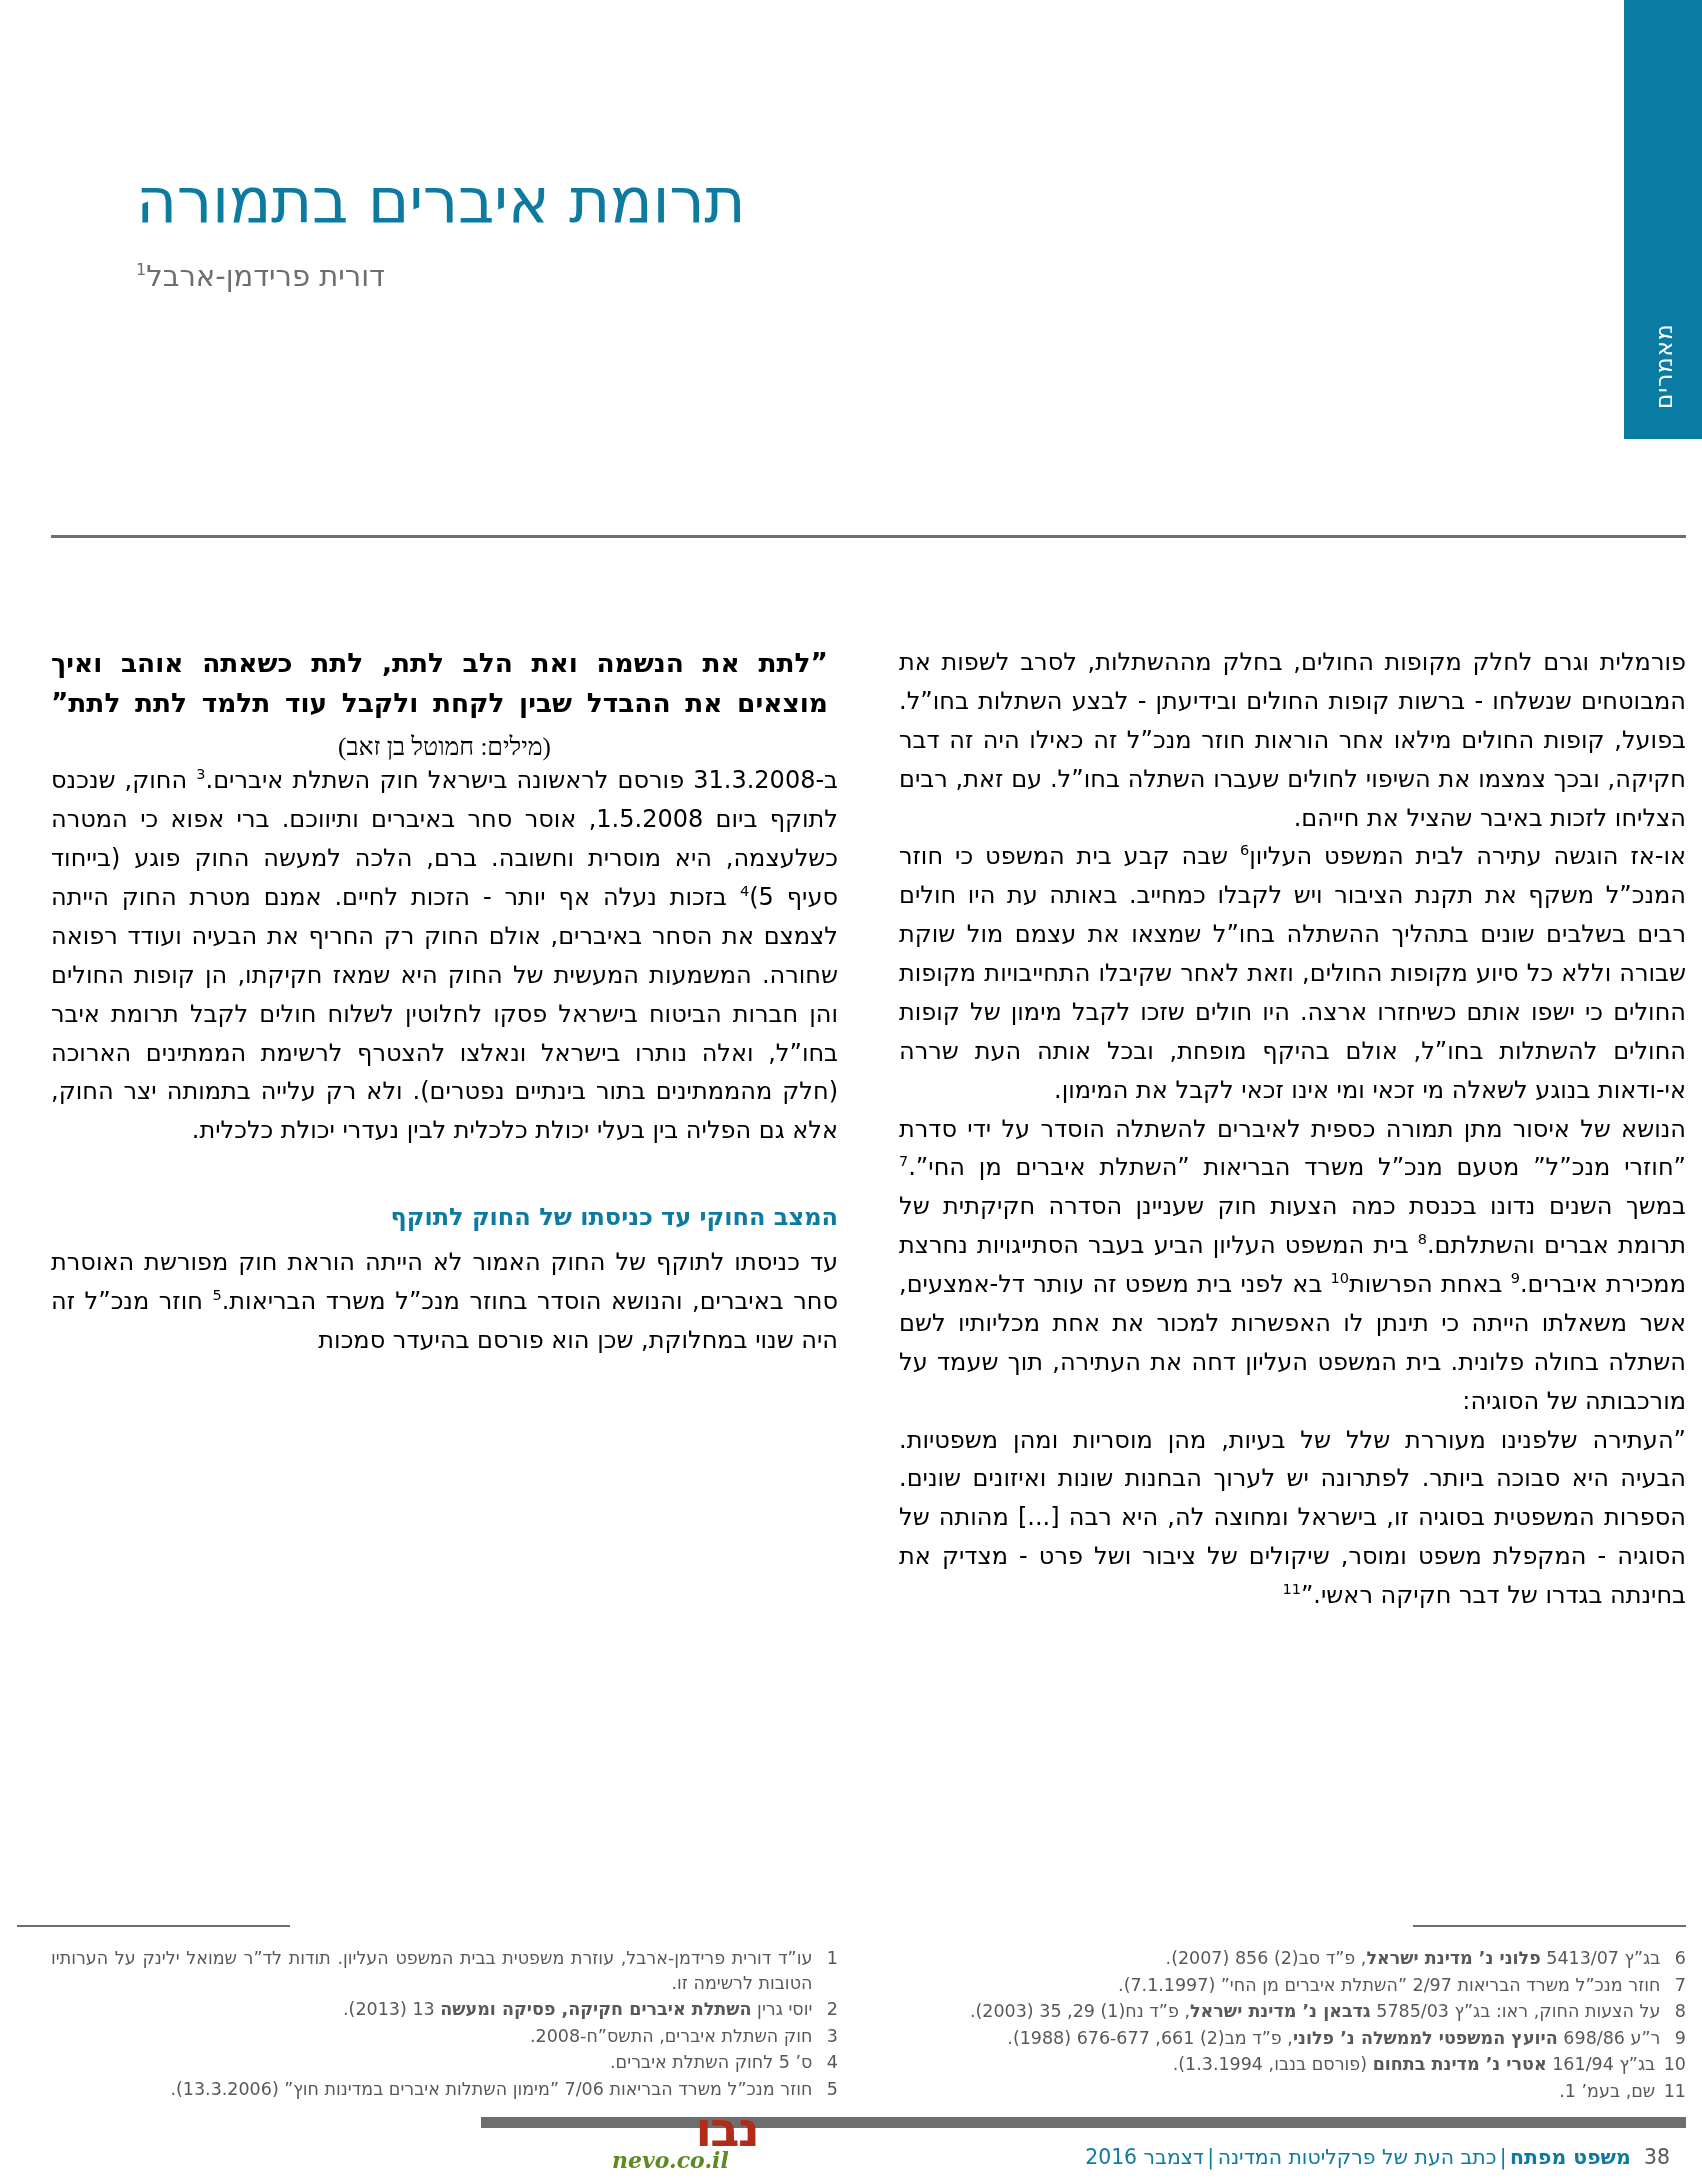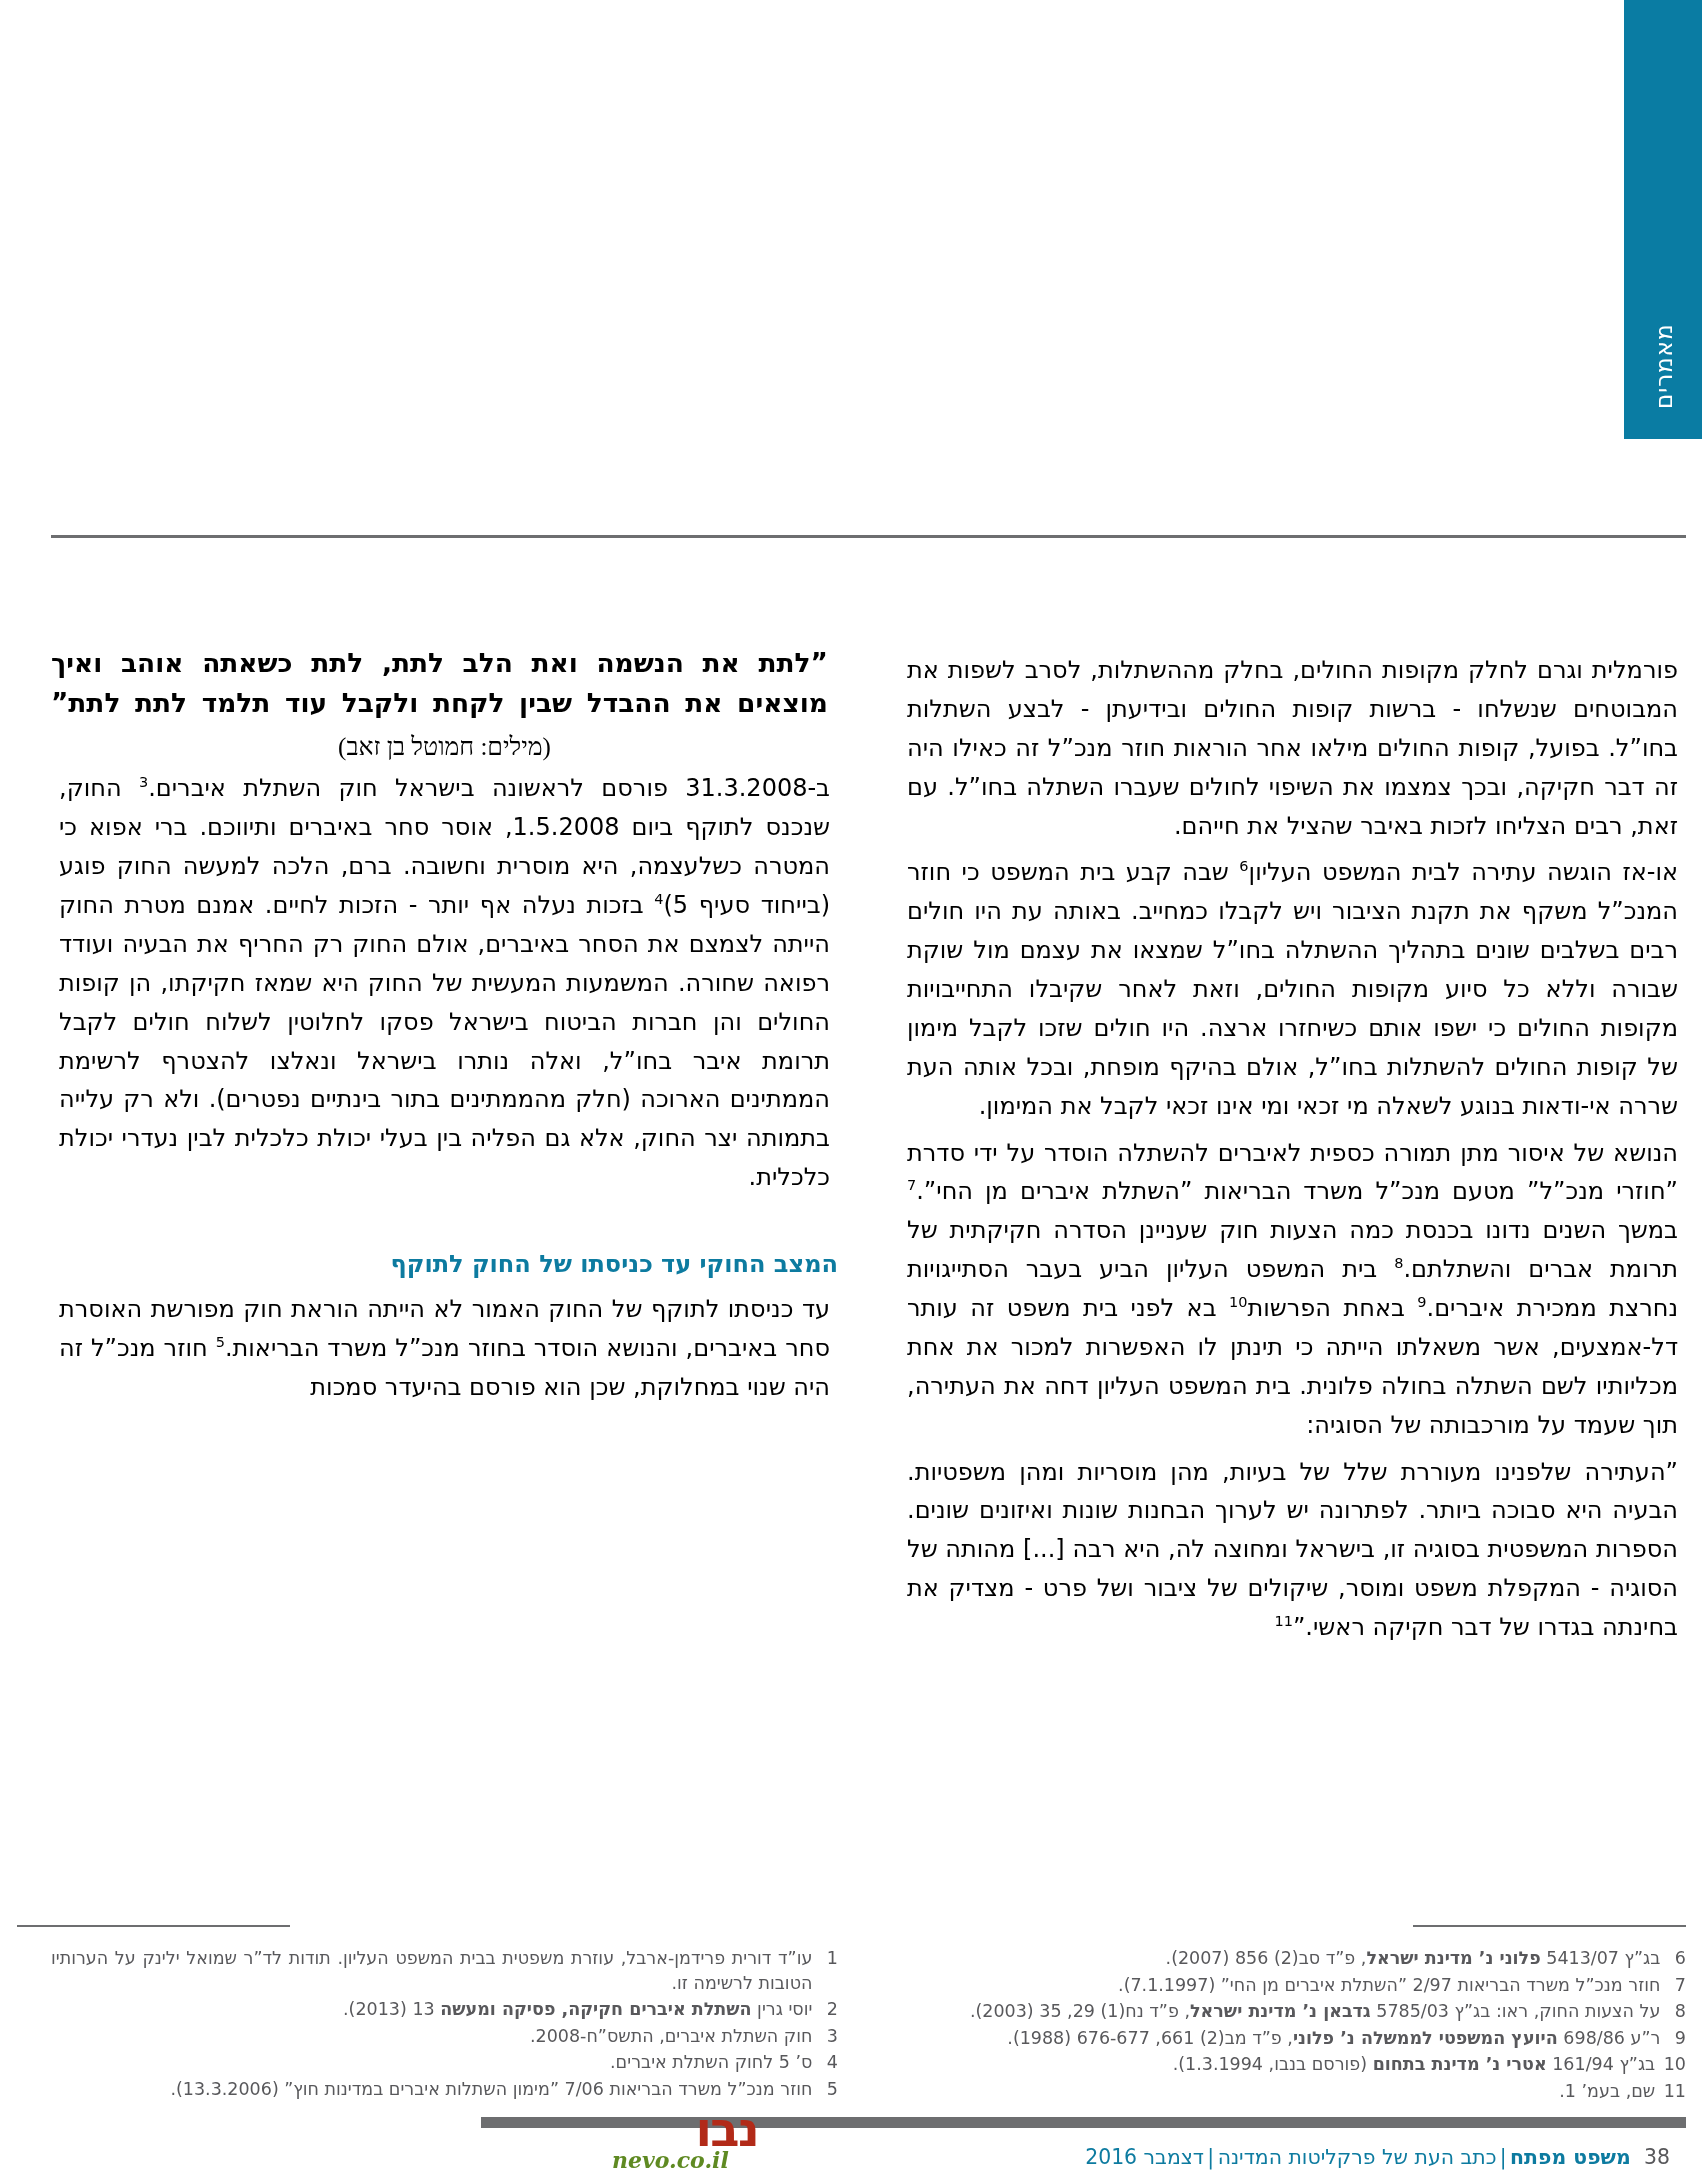--- a/index.html
+++ b/index.html
@@ -133,21 +133,21 @@
     margin-bottom: 12px;
   }
 
   p.body {
     font-size: 24px;
     line-height: 1.62;
     color: #000000;
     direction: rtl;
     text-align: justify;
     text-align-last: right;
-    margin: 8px;
+    margin: 0;
   }
   p.body + p.body { margin-top: 0; }
 
   p.body.blockquote {
     margin-top: 29px;
   }
 
   sup.fn {
     font-size: 14.5px;
     vertical-align: super;
@@ -263,20 +263,24 @@
 </style>
 </head>
 <body>
 
 <div class="page">
 
   <div class="side-tab">
     <div class="side-tab-label">מאמרים</div>
   </div>
 
+  <div class="masthead">
+    <div class="article-title">תרומת איברים בתמורה</div>
+    <div class="article-author"><span>דורית פרידמן-ארבל</span><sup>1</sup></div>
+  </div>
 
   <div class="rule-top"></div>
 
   <div class="columns">
 
     <div class="col">
       <p class="body"><span>פורמלית וגרם לחלק מקופות החולים, בחלק מההשתלות, לסרב לשפות את המבוטחים שנשלחו - ברשות קופות החולים ובידיעתן - לבצע השתלות בחו”ל. בפועל, קופות החולים מילאו אחר הוראות חוזר מנכ”ל זה כאילו היה זה דבר חקיקה, ובכך צמצמו את השיפוי לחולים שעברו השתלה בחו”ל. עם זאת, רבים הצליחו לזכות באיבר שהציל את חייהם.</span></p>
       <p class="body">או-אז הוגשה עתירה לבית המשפט העליון<sup class="fn">6</sup> שבה קבע בית המשפט כי חוזר המנכ”ל משקף את תקנת הציבור ויש לקבלו כמחייב. באותה עת היו חולים רבים בשלבים שונים בתהליך ההשתלה בחו”ל שמצאו את עצמם מול שוקת שבורה וללא כל סיוע מקופות החולים, וזאת לאחר שקיבלו התחייבויות מקופות החולים כי ישפו אותם כשיחזרו ארצה. היו חולים שזכו לקבל מימון של קופות החולים להשתלות בחו”ל, אולם בהיקף מופחת, ובכל אותה העת שררה אי-ודאות בנוגע לשאלה מי זכאי ומי אינו זכאי לקבל את המימון.</p>
       <p class="body">הנושא של איסור מתן תמורה כספית לאיברים להשתלה הוסדר על ידי סדרת ”חוזרי מנכ”ל” מטעם מנכ”ל משרד הבריאות ”השתלת איברים מן החי”.<sup class="fn">7</sup> במשך השנים נדונו בכנסת כמה הצעות חוק שעניינן הסדרה חקיקתית של תרומת אברים והשתלתם.<sup class="fn">8</sup> בית המשפט העליון הביע בעבר הסתייגויות נחרצת ממכירת איברים.<sup class="fn">9</sup> באחת הפרשות<sup class="fn">10</sup> בא לפני בית משפט זה עותר דל-אמצעים, אשר משאלתו הייתה כי תינתן לו האפשרות למכור את אחת מכליותיו לשם השתלה בחולה פלונית. בית המשפט העליון דחה את העתירה, תוך שעמד על מורכבותה של הסוגיה:</p>
       <p class="body blockquote">”העתירה שלפנינו מעוררת שלל של בעיות, מהן מוסריות ומהן משפטיות. הבעיה היא סבוכה ביותר. לפתרונה יש לערוך הבחנות שונות ואיזונים שונים. הספרות המשפטית בסוגיה זו, בישראל ומחוצה לה, היא רבה [...] מהותה של הסוגיה - המקפלת משפט ומוסר, שיקולים של ציבור ושל פרט - מצדיק את בחינתה בגדרו של דבר חקיקה ראשי.”<sup class="fn">11</sup></p>

